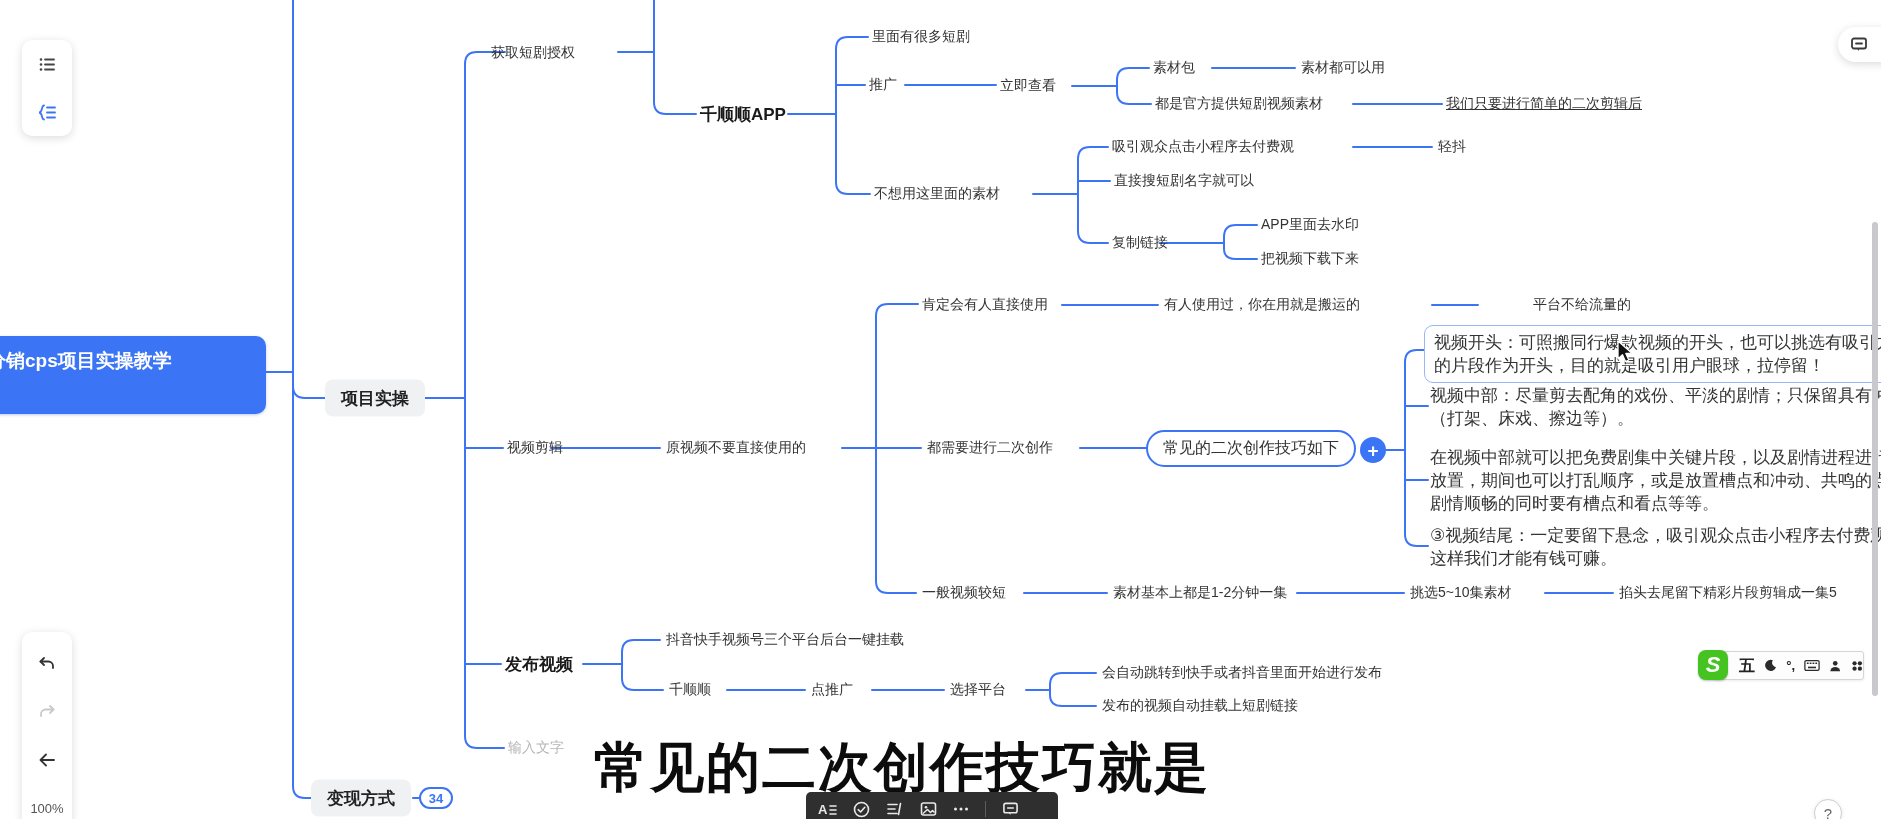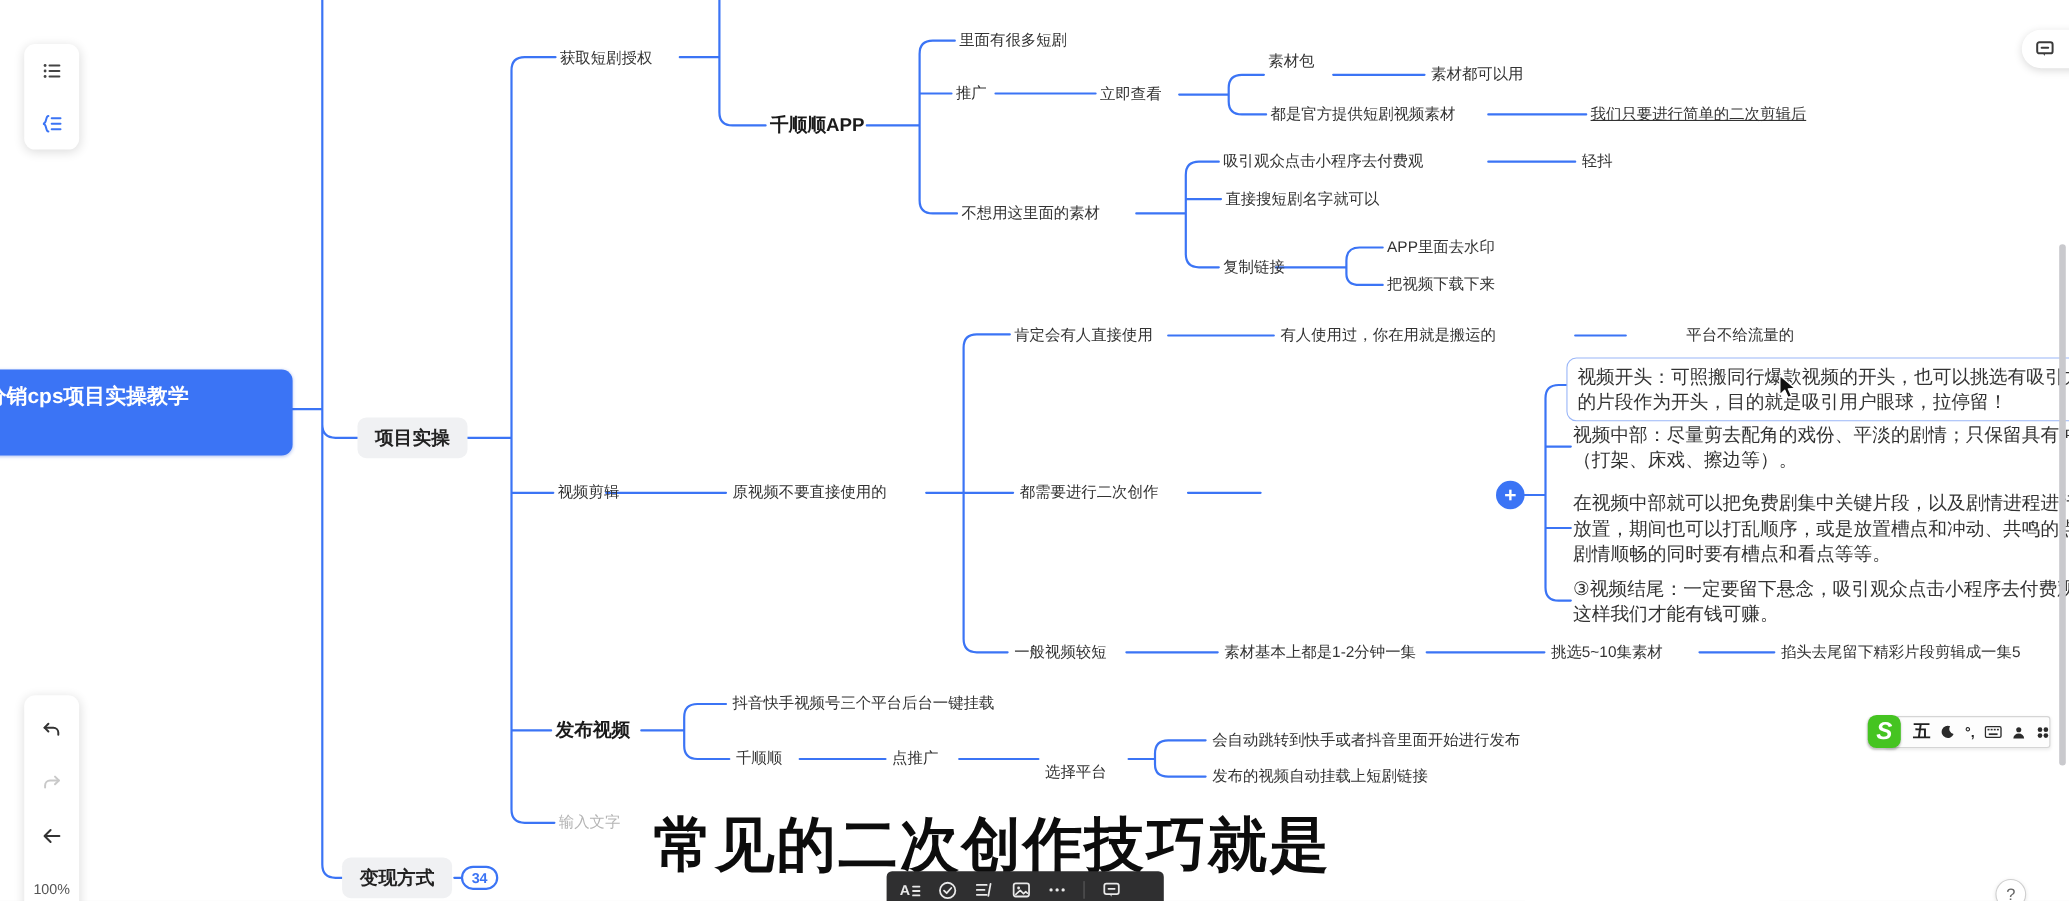--- a/index.html
+++ b/index.html
@@ -131,26 +131,26 @@
 
   <div class="rootnode">
     <div>剧分销cps项目实操教学</div>
     <div>益！</div>
   </div>
 
   <div class="gbox" style="left:325px; top:398px;">项目实操</div>
   <div class="gbox" style="left:311px; top:798px;">变现方式</div>
   <div class="countbadge">34</div>
 
-  <div class="tnode" style="left:509px; top:53px;text-align:right;">获取短剧授权</div>
+  <div class="tnode" style="left:491px; top:53px;text-align:right;">获取短剧授权</div>
   <div class="tnode bnode" style="left:700px; top:114px;">千顺顺APP</div>
   <div class="tnode" style="left:872px; top:37px;">里面有很多短剧</div>
   <div class="tnode" style="left:869px; top:85px;">推广</div>
   <div class="tnode" style="left:1000px; top:86px;">立即查看</div>
-  <div class="tnode" style="left:1153px; top:56px;">素材包</div>
+  <div class="tnode" style="left:1153px; top:68px;">素材包</div>
   <div class="tnode" style="left:1301px; top:68px;">素材都可以用</div>
   <div class="tnode" style="left:1155px; top:104px;">都是官方提供短剧视频素材</div>
   <div class="tnode" style="left:1446px; top:104px;text-decoration:underline;">我们只要进行简单的二次剪辑后</div>
   <div class="tnode" style="left:1112px; top:147px;">吸引观众点击小程序去付费观</div>
   <div class="tnode" style="left:1438px; top:147px;">轻抖</div>
   <div class="tnode" style="left:1114px; top:181px;">直接搜短剧名字就可以</div>
   <div class="tnode" style="left:874px; top:194px;">不想用这里面的素材</div>
   <div class="tnode" style="left:1112px; top:243px;">复制链接</div>
   <div class="tnode" style="left:1261px; top:225px;">APP里面去水印</div>
   <div class="tnode" style="left:1261px; top:259px;">把视频下载下来</div>
@@ -161,25 +161,26 @@
   <div class="tnode" style="left:666px; top:448px;">原视频不要直接使用的</div>
   <div class="tnode" style="left:927px; top:448px;">都需要进行二次创作</div>
   <div class="tnode" style="left:922px; top:593px;">一般视频较短</div>
   <div class="tnode" style="left:1113px; top:593px;">素材基本上都是1-2分钟一集</div>
   <div class="tnode" style="left:1410px; top:593px;">挑选5~10集素材</div>
   <div class="tnode" style="left:1619px; top:593px;">掐头去尾留下精彩片段剪辑成一集5</div>
   <div class="tnode bnode" style="left:505px; top:664px;">发布视频</div>
   <div class="tnode" style="left:666px; top:640px;">抖音快手视频号三个平台后台一键挂载</div>
   <div class="tnode" style="left:669px; top:690px;">千顺顺</div>
   <div class="tnode" style="left:811px; top:690px;">点推广</div>
-  <div class="tnode" style="left:950px; top:690px;margin-top:12px;">选择平台</div>
+  <div class="tnode" style="left:950px; top:690px;">选择平台</div>
   <div class="tnode" style="left:1102px; top:673px;">会自动跳转到快手或者抖音里面开始进行发布</div>
   <div class="tnode" style="left:1102px; top:706px;">发布的视频自动挂载上短剧链接</div>
   <div class="tnode gray" style="left:508px; top:748px;">输入文字</div>
 
+  <div class="selbox">常见的二次创作技巧如下</div>
   <div class="plusbadge">+</div>
 
   <div class="para parabox" style="left:1424px; top:325px; width:470px;">
     <div>视频开头：可照搬同行爆款视频的开头，也可以挑选有吸引力</div>
     <div>的片段作为开头，目的就是吸引用户眼球，拉停留！</div>
   </div>
   <div class="para" style="left:1430px; top:384px;">
     <div>视频中部：尽量剪去配角的戏份、平淡的剧情；只保留具有冲</div>
     <div>（打架、床戏、擦边等）。</div>
   </div>

